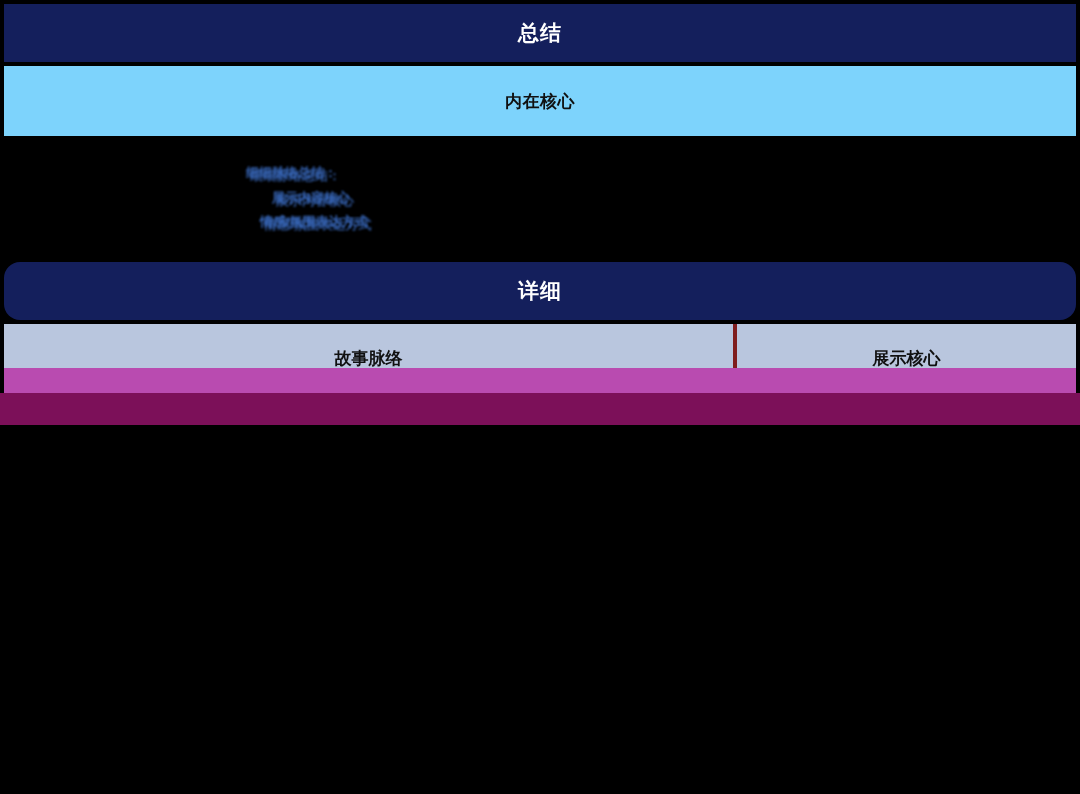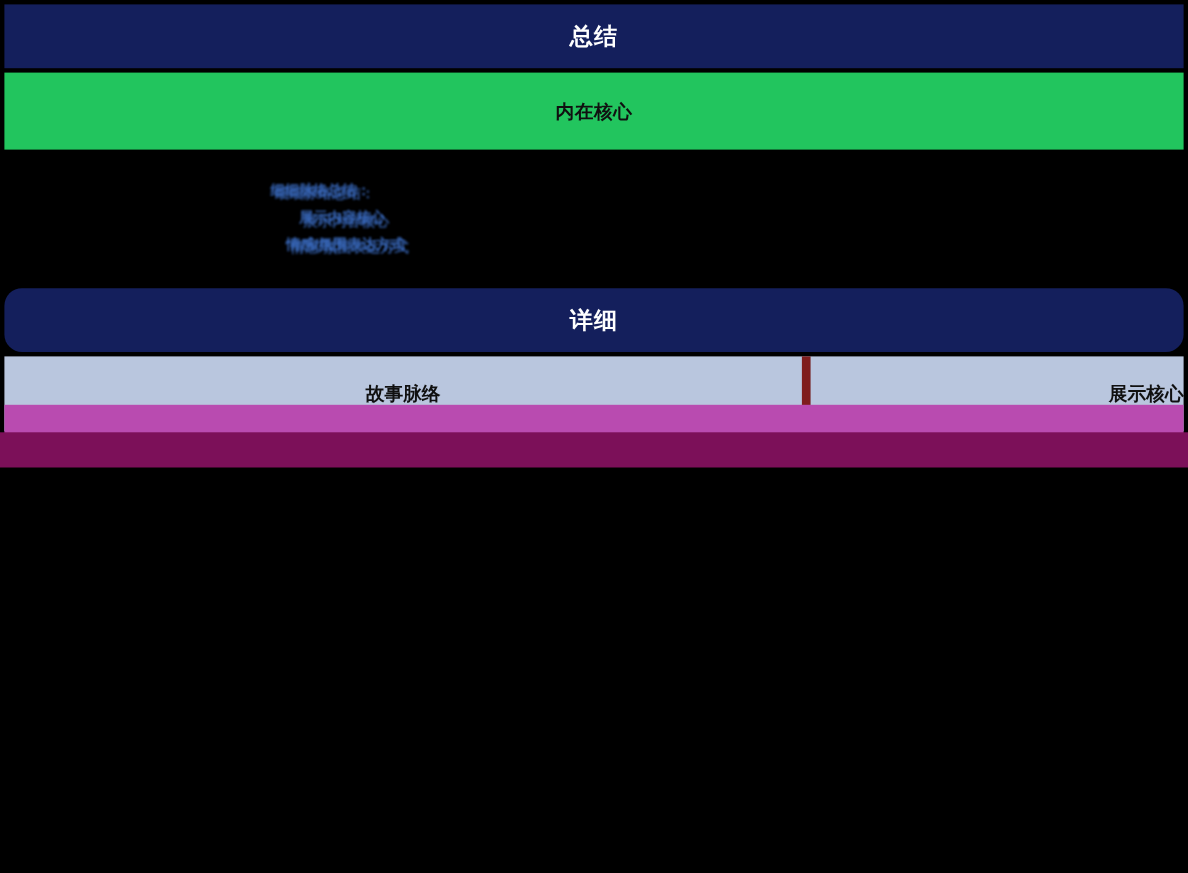--- a/index.html
+++ b/index.html
@@ -38,21 +38,21 @@
 
   .band-title {
     background: #141f5c;
     color: #ffffff;
     font-weight: bold;
     font-size: 21px;
     letter-spacing: 1px;
   }
 
   .band-sub {
-    background: #22c55e;
+    background: #7dd3fc;
     color: #101010;
     font-weight: bold;
     font-size: 17px;
     letter-spacing: 0.5px;
   }
 
   
   #summary-header { top: 4px; height: 58px; }
   #summary-subheader { top: 66px; height: 70px; }
 
@@ -98,22 +98,22 @@
   .detail-cell {
     background: #b9c6de;
     color: #101010;
     font-weight: bold;
     font-size: 17px;
     display: flex;
     align-items: center;
     justify-content: center;
     box-sizing: border-box;
   }
-  .detail-cell.left  { width: 733px; border-right: 8px solid #7f1d1d; }
-  .detail-cell.right { flex: 1 1 auto; justify-content: flex-end; }
+  .detail-cell.left  { width: 733px; border-right: 4px solid #7f1d1d; }
+  .detail-cell.right { flex: 1 1 auto; }
 
   
   #banner-light {
     position: absolute;
     left: 4px;
     top: 368px;
     width: 1072px;
     height: 26px;
     background: #b94bb0;
   }

